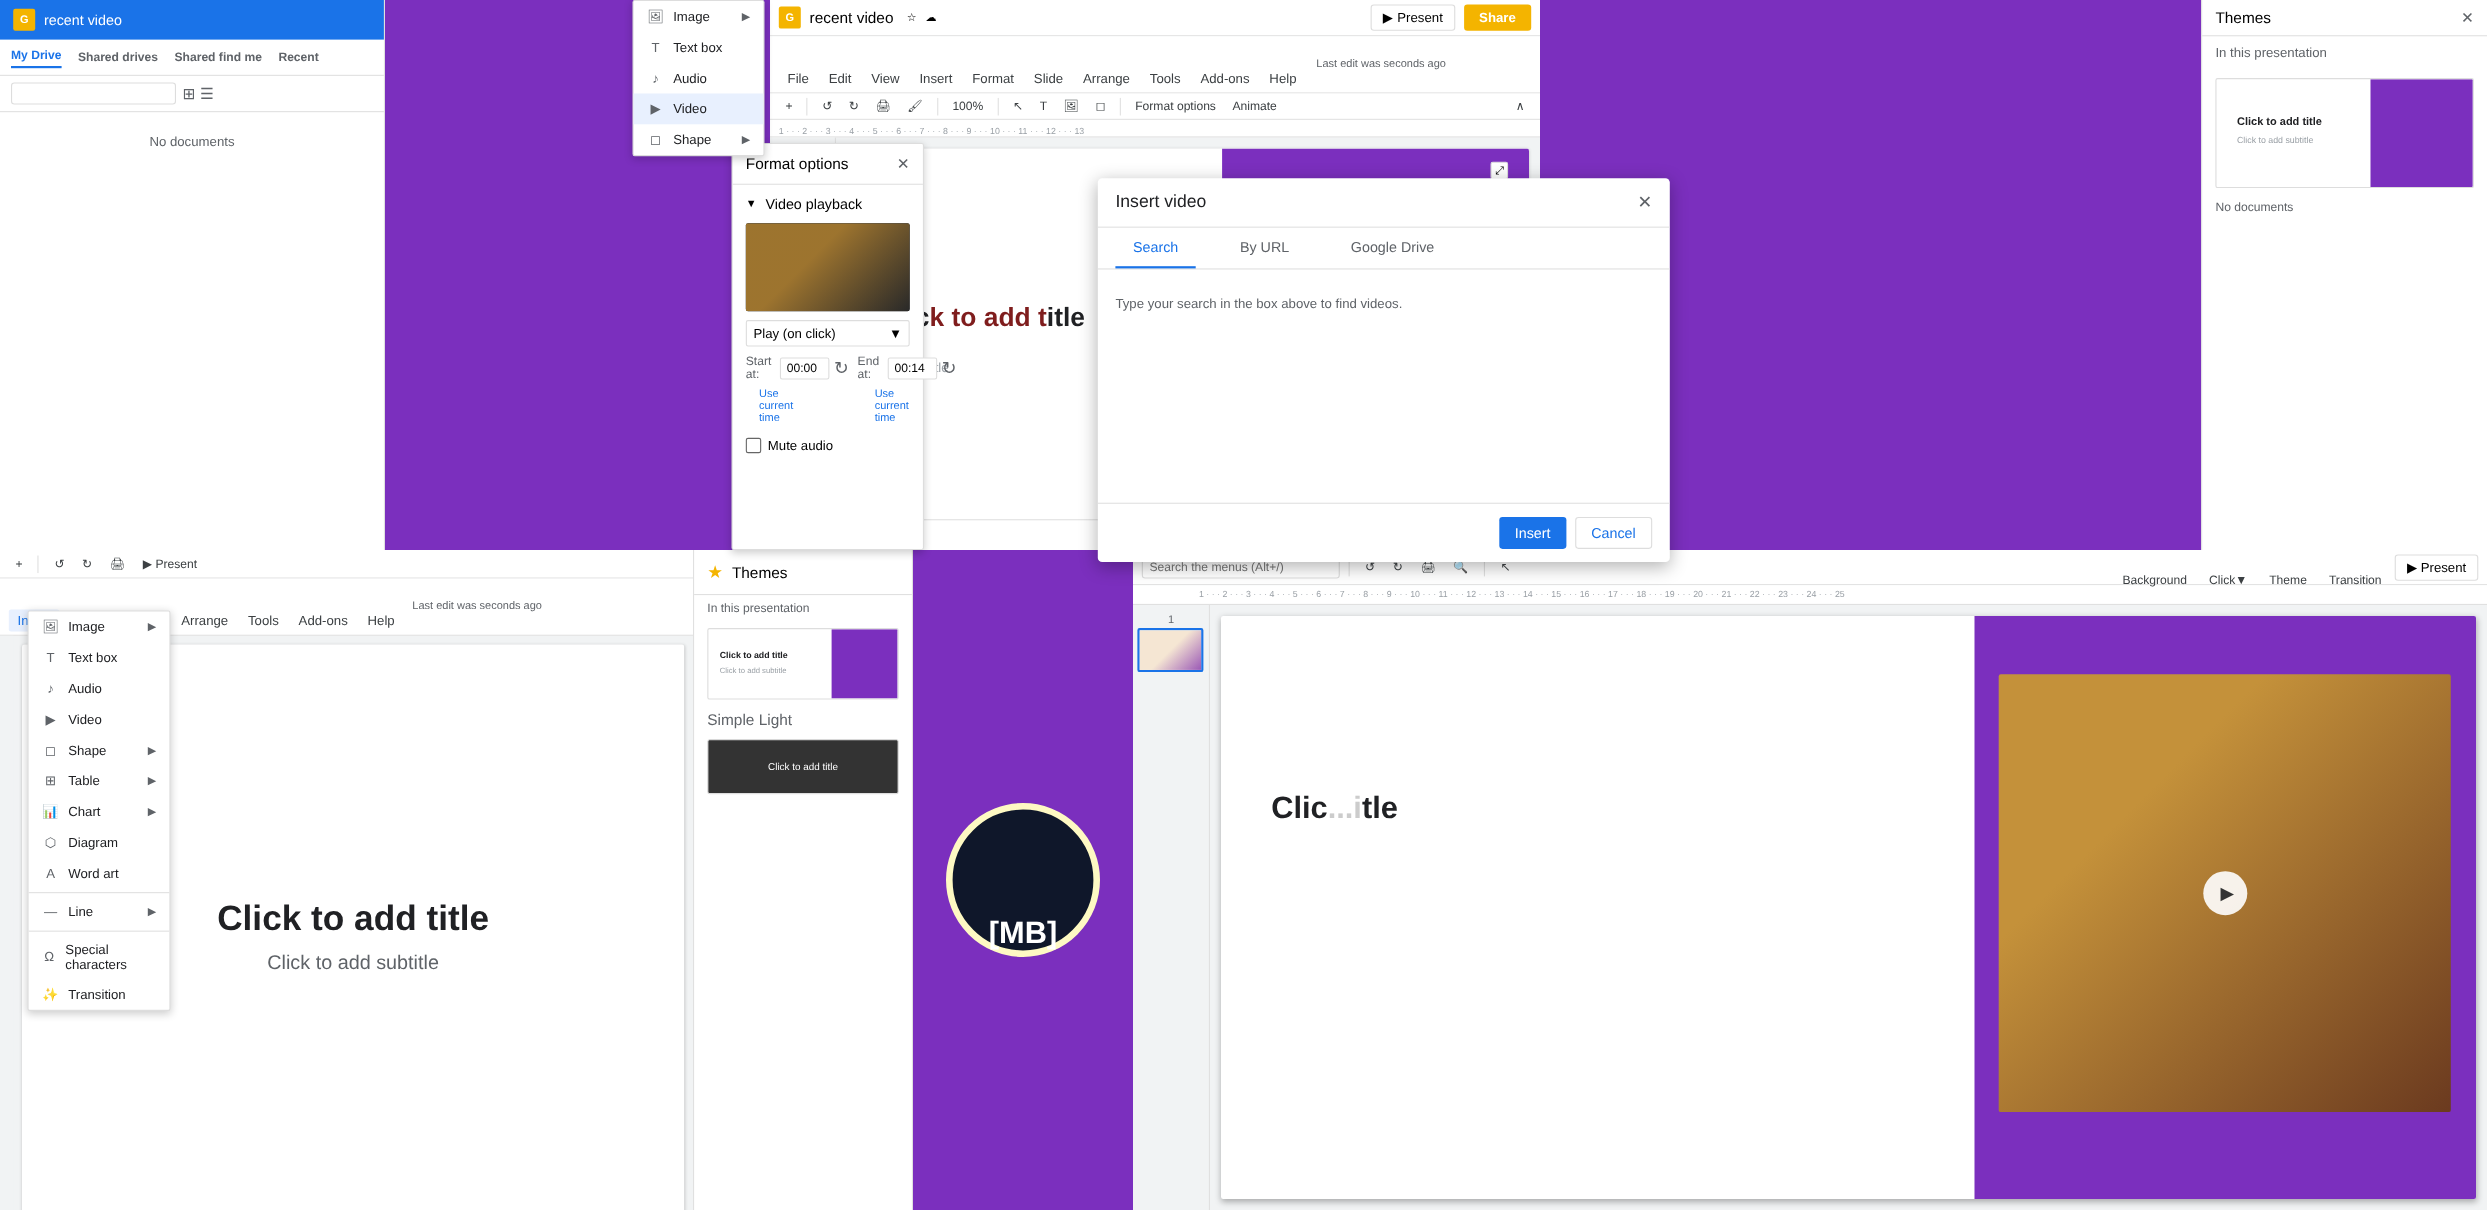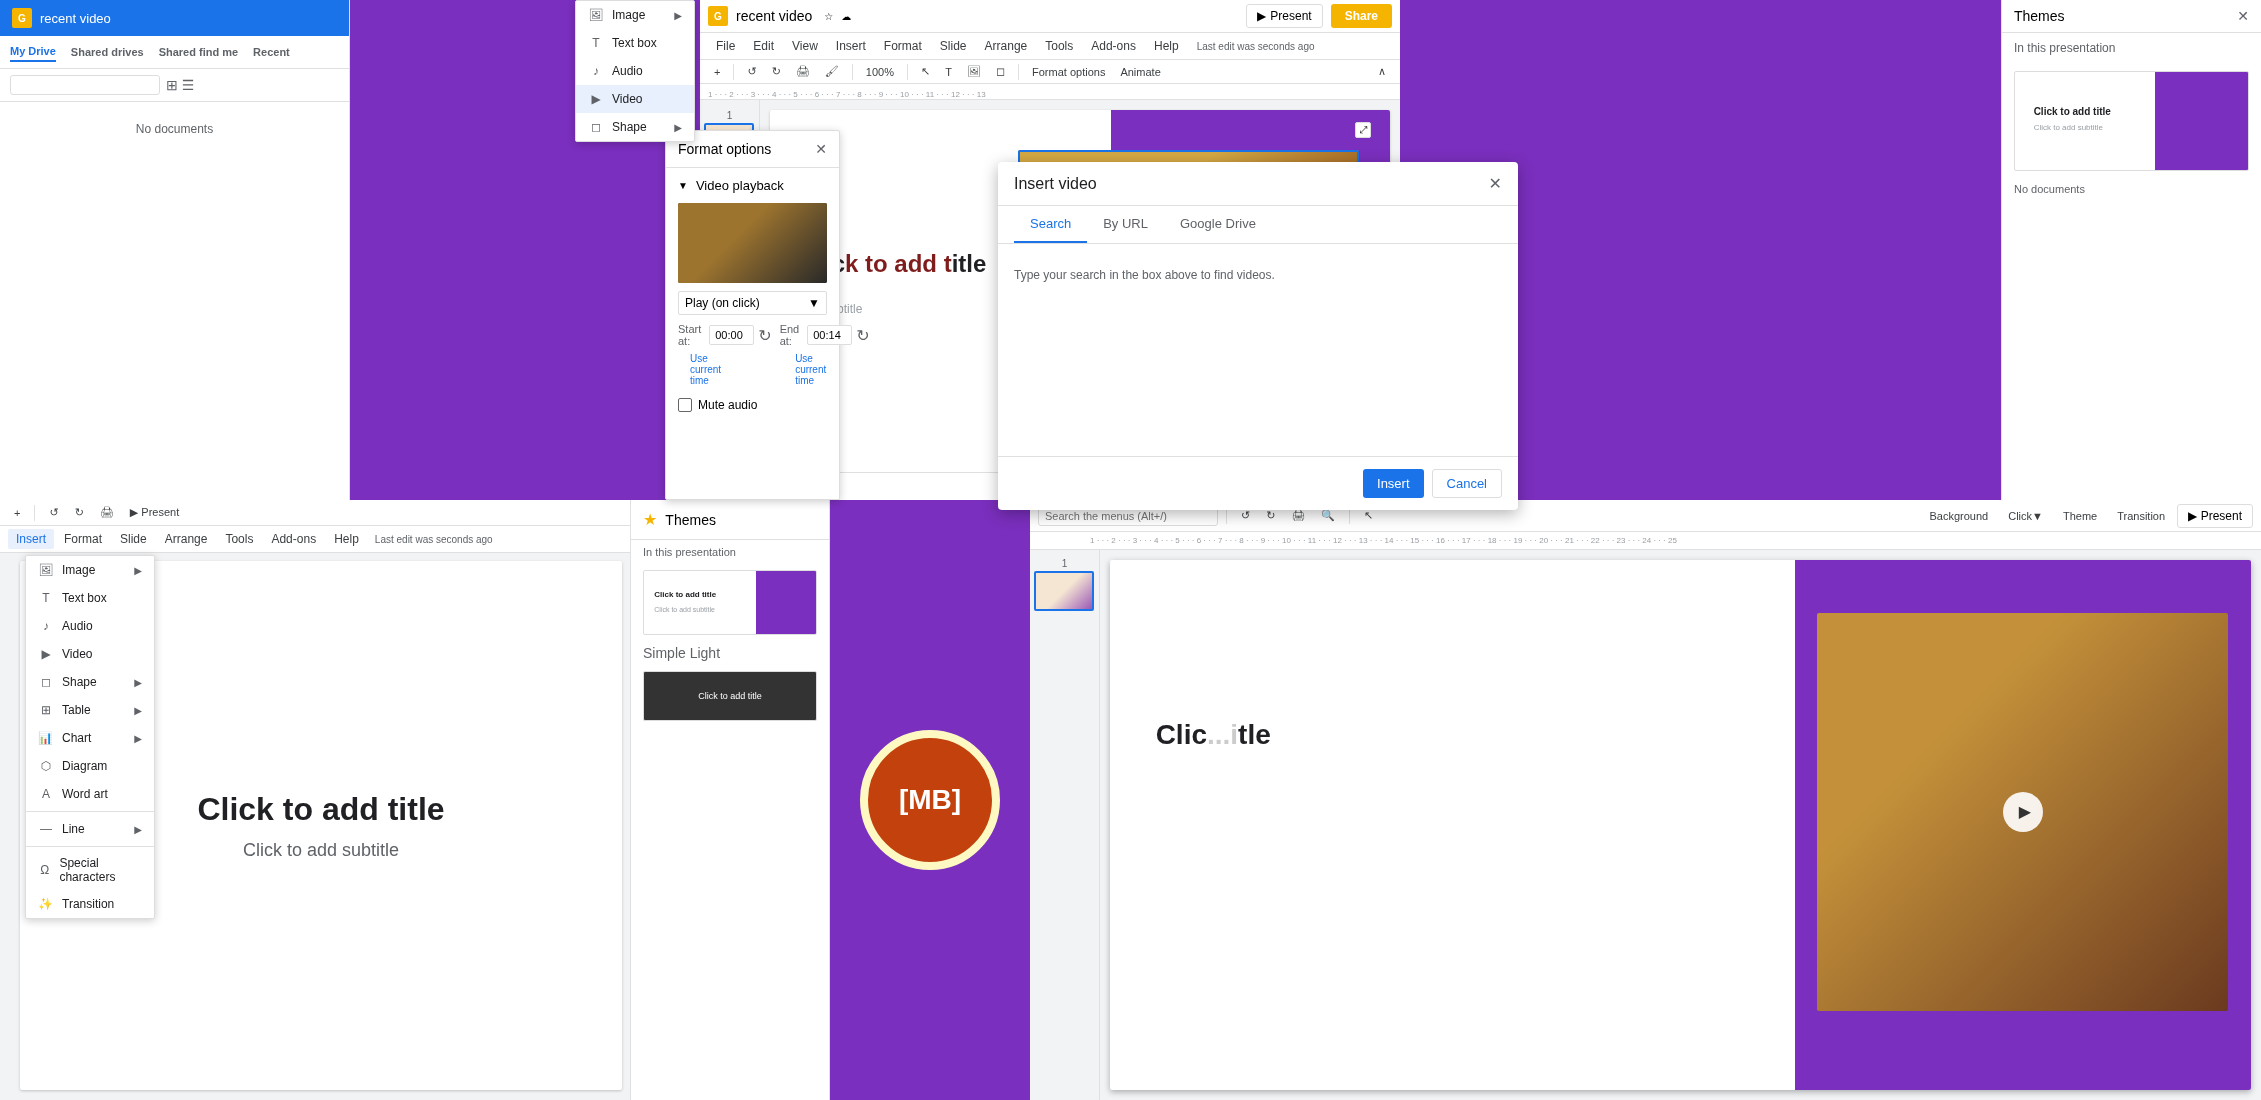--- a/index.html
+++ b/index.html
@@ -118,20 +118,21 @@
       align-items: center;
       gap: 2px;
       border-bottom: 1px solid #e0e0e0;
       font-size: 12px;
     }
     .menu-item-btn {
       padding: 3px 8px;
       cursor: pointer;
       border-radius: 2px;
       color: #3c4043;
+      margin-top: 25px;
     }
 
     .slides-main {
       display: flex;
       height: calc(500px - 80px);
     }
     .slides-panel {
       width: 60px;
       background: #f1f3f4;
       border-right: 1px solid #e0e0e0;
@@ -375,20 +376,21 @@
       cursor: pointer;
       color: #5f6368;
       font-size: 16px;
       border: none;
       background: none;
     }
     .dialog-tabs {
       display: flex;
       border-bottom: 1px solid #e0e0e0;
       padding: 0 16px;
+      gap: 24px;
     }
     .dialog-tab {
       padding: 10px 16px;
       font-size: 13px;
       color: #5f6368;
       cursor: pointer;
       border-bottom: 2px solid transparent;
     }
     .dialog-tab.active {
       color: #1a73e8;
@@ -624,26 +626,26 @@
     .mb-logo-area {
       width: 200px;
       height: 600px;
       display: flex;
       align-items: center;
       justify-content: center;
     }
     .mb-logo {
       width: 140px;
       height: 140px;
-      background: #c2410c;
+      background: #0f172a;
       border-radius: 50%;
       display: flex;
-      align-items: center;
+      align-items: flex-end;
       justify-content: center;
-      border: 8px solid #fef9c3;
+      border: 6px solid #fef9c3;
     }
     .mb-text {
       color: white;
       font-size: 28px;
       font-weight: bold;
     }
 
     
     .full-pres {
       flex: 1;

